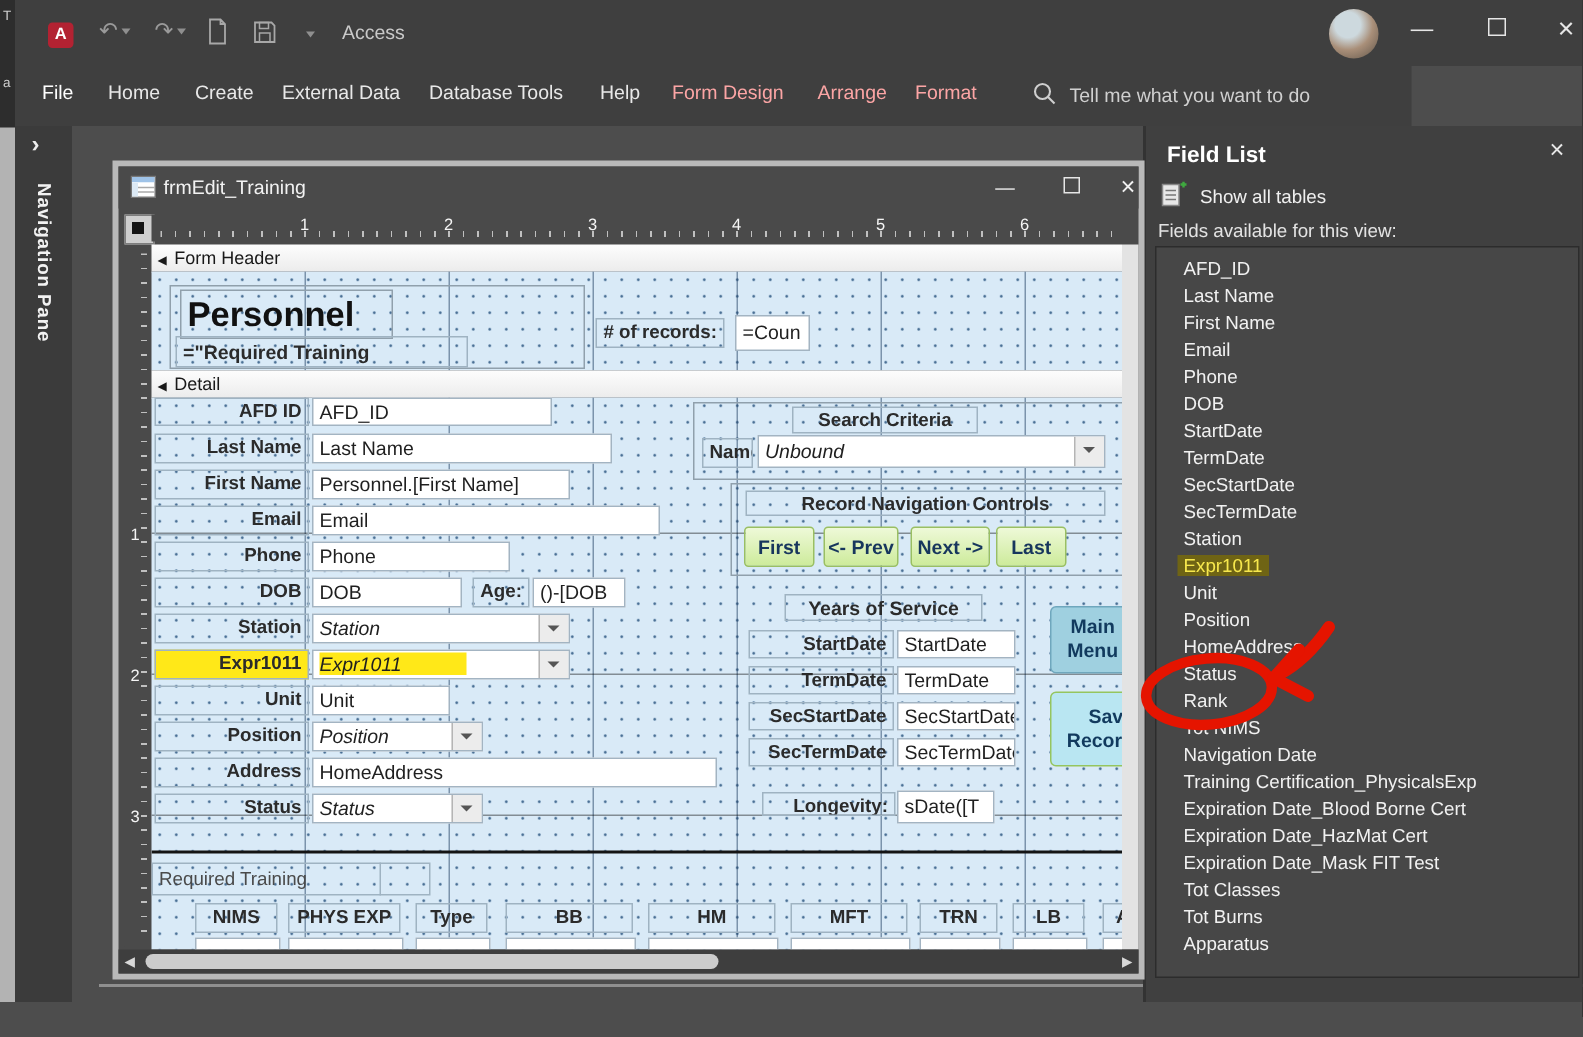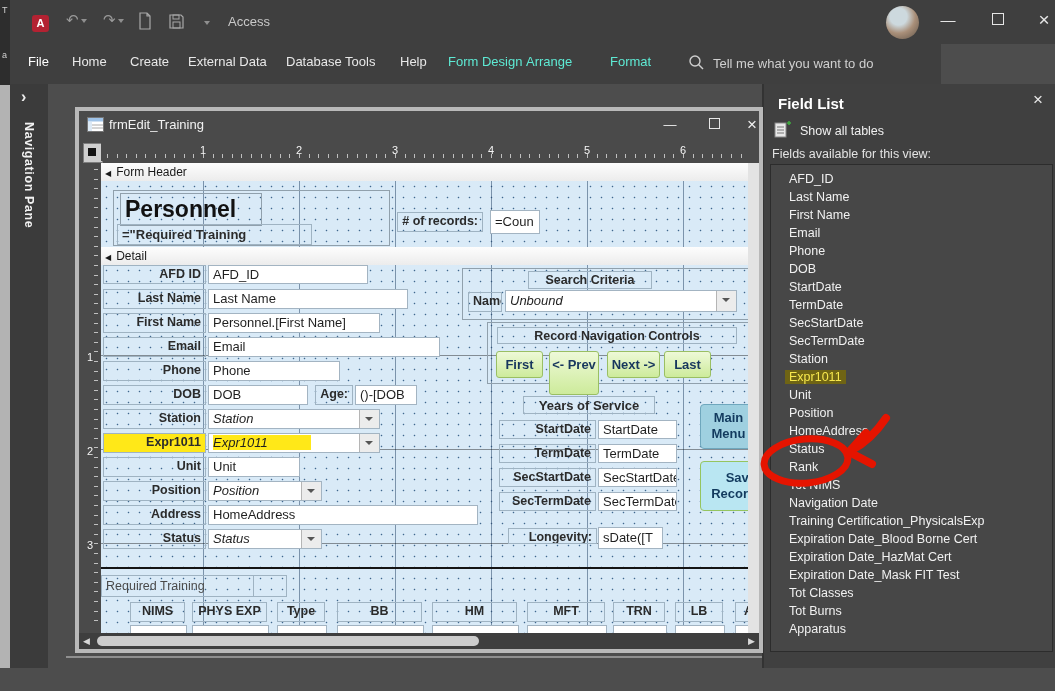--- a/index.html
+++ b/index.html
@@ -4,21 +4,21 @@
 <style>
   html,body{margin:0;padding:0;background:#222;}
   .screen{position:relative;width:1055px;height:691px;overflow:hidden;font-family:"Liberation Sans",sans-serif;background:#4d4d4d;}
   .abs{position:absolute;}
   
   .bgstrip{left:0;top:0;width:10px;height:668px;background:#b3b3b3;}
   .bgstrip .dk{position:absolute;left:0;top:0;width:10px;height:85px;background:#2d2d2d;color:#cfcfcf;font-size:9px;}
   .titlebar{left:10px;top:0;width:1045px;height:44px;background:#3f3f3f;color:#c9c9c9;}
   .tabsrow{left:10px;top:44px;width:931px;height:40px;background:#3f3f3f;border-bottom:1px solid #353535;}
   .tab{position:absolute;top:10px;font-size:13px;color:#e8e8e8;cursor:default;}
-  .tab.ctx{color:#5eead4;}
+  .tab.ctx{color:#fca5a5;}
   .qatglyph{color:#9a9a9a;font-size:15px;}
   .caret{display:inline-block;width:0;height:0;border-left:3px solid transparent;border-right:3px solid transparent;border-top:4px solid #8f8f8f;vertical-align:middle;margin-left:2px;}
   .appicon{left:22px;top:15px;width:17px;height:17px;background:#b32232;border-radius:3px;color:#fff;font-weight:bold;font-size:11px;text-align:center;line-height:17px;}
   .avatar{left:876px;top:6px;width:33px;height:33px;border-radius:50%;background:radial-gradient(circle at 38% 32%,#cdd9de 0 28%,#a98f79 55%,#5c5247 100%);}
   .wbtn{top:0;width:40px;height:40px;color:#e6e6e6;text-align:center;line-height:40px;font-size:15px;}
   .maxbox{display:inline-block;width:10px;height:10px;border:1px solid #e6e6e6;}
   
   .navpane{left:10px;top:84px;width:38px;height:584px;background:#3b3b3b;border-right:1px solid #606060;}
   .navpane .chev{position:absolute;left:11px;top:4px;color:#eee;font-size:16px;font-weight:bold;}
   .navpane .vlabel{position:absolute;left:12px;top:38px;writing-mode:vertical-rl;font-size:12.5px;font-weight:bold;color:#f2f2f2;letter-spacing:.6px;}
@@ -107,21 +107,21 @@
   </div>
 
   <div class="abs tabsrow">
     <span class="tab" style="left:18px;color:#fff;">File</span>
     <span class="tab" style="left:62px;">Home</span>
     <span class="tab" style="left:120px;">Create</span>
     <span class="tab" style="left:178px;">External Data</span>
     <span class="tab" style="left:276px;">Database Tools</span>
     <span class="tab" style="left:390px;">Help</span>
     <span class="tab ctx" style="left:438px;">Form Design</span>
-    <span class="tab ctx" style="left:516px;">Arrange</span>
+    <span class="tab ctx" style="left:535px;">Arrange</span>
     <span class="tab ctx" style="left:600px;">Format</span>
     <svg class="abs" style="left:678px;top:10px;" width="17" height="17">
         <circle cx="7" cy="7" r="5" fill="none" stroke="#cfcfcf" stroke-width="1.4"></circle>
         <line x1="10.5" y1="10.5" x2="15" y2="15" stroke="#cfcfcf" stroke-width="1.4"></line>
       </svg>
     <span class="abs srch" style="left:703px;top:12px;">Tell me what you want to do</span>
   </div>
 
   <div class="abs navpane">
     <span class="chev">›</span>
@@ -236,21 +236,21 @@
       <div class="lbl c" style="left:427px;top:6px;width:124px;height:18px;">Search Criteria</div>
       <div class="lbl c" style="left:367px;top:27px;width:34px;height:20px;">Name</div>
       <div class="tb combo" style="left:404px;top:25px;width:232px;height:22px;">
           <span class="val" style="line-height:18px;">Unbound</span>
           <span class="dd"></span>
         </div>
 
       <div class="frame" style="left:386px;top:57px;width:265px;height:60px;"></div>
       <div class="lbl c" style="left:396px;top:62px;width:240px;height:17px;">Record Navigation Controls</div>
       <div class="btn-green" style="left:395px;top:86px;width:47px;height:27px;line-height:25px;">First</div>
-      <div class="btn-green" style="left:448px;top:86px;width:50px;height:44px;line-height:25px;">&lt;- Prev</div>
+      <div class="btn-green" style="left:448px;top:86px;width:50px;height:27px;line-height:25px;">&lt;- Prev</div>
       <div class="btn-green" style="left:506px;top:86px;width:53px;height:27px;line-height:25px;">Next -&gt;</div>
       <div class="btn-green" style="left:563px;top:86px;width:47px;height:27px;line-height:25px;">Last</div>
 
       <div class="lbl c" style="left:422px;top:131px;width:132px;height:18px;font-size:13px;">Years of Service</div>
       <div class="lbl" style="left:398px;top:155px;width:97px;height:19px;">StartDate</div>
       <div class="tb" style="left:497px;top:155px;width:79px;height:19px;">StartDate</div>
       <div class="lbl" style="left:398px;top:179px;width:97px;height:19px;">TermDate</div>
       <div class="tb" style="left:497px;top:179px;width:79px;height:19px;">TermDate</div>
       <div class="lbl" style="left:398px;top:203px;width:97px;height:19px;">SecStartDate</div>
       <div class="tb" style="left:497px;top:203px;width:79px;height:19px;">SecStartDate</div>

